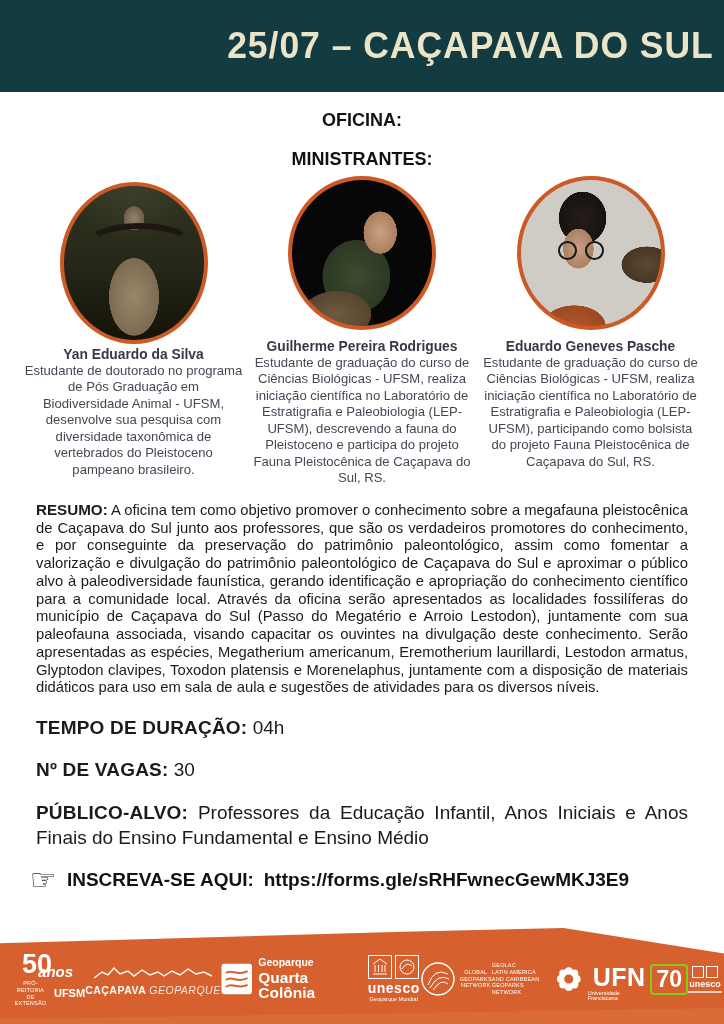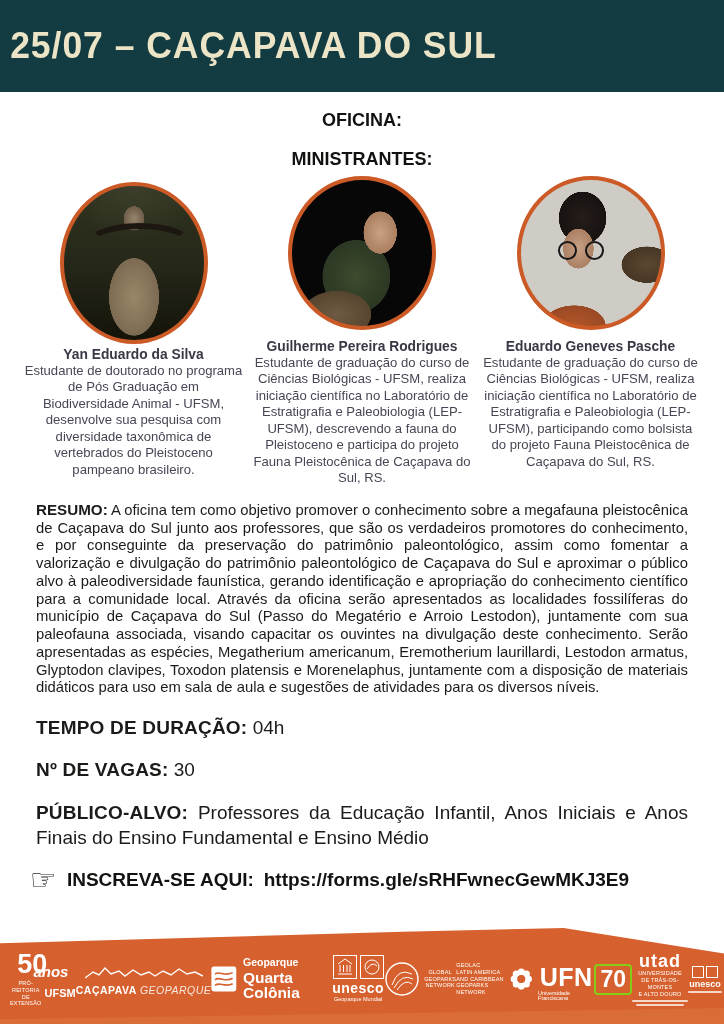--- a/index.html
+++ b/index.html
@@ -1,21 +1,21 @@
 <!DOCTYPE html>
 <html><head>
 <meta charset="utf-8">
 <style>
   html,body { margin:0; padding:0; background:#ffffff; }
   .page {
     position:relative; width:724px; height:1024px; background:#ffffff;
     font-family:"Liberation Sans", sans-serif; overflow:hidden; color:#181816;
   }
   
-  .banner { height:92px; background:#123c41; display:flex; align-items:center; justify-content:flex-start; }
+  .banner { height:92px; background:#123c41; display:flex; align-items:center; justify-content:flex-end; }
   .banner h1 { margin:0; color:#ece4c6; font-size:37px; font-weight:bold; letter-spacing:1px; transform:scaleX(0.96); white-space:nowrap; }
   
   .section-label { text-align:center; font-weight:bold; font-size:18px; margin:18px 0 0; color:#121210; }
   .workshop-title { text-align:center; font-weight:bold; font-size:21.5px; line-height:1.22; margin:13px auto 0; max-width:648px; color:#121210; }
   
   .presenters { display:flex; justify-content:space-between; padding:0 24px; margin-top:6px; }
   .presenter { width:219px; display:flex; flex-direction:column; align-items:center; }
   .photo { width:140px; height:146px; border-radius:50%; border:4px solid #cb5a26; position:relative; overflow:hidden; }
   .presenter.mid .photo { height:154px; margin-top:6px; }
   .pname { font-weight:bold; font-size:13.8px; color:#3c3745; margin-top:9px; text-align:center; }
@@ -253,26 +253,20 @@
         <div class="col">
           <span class="acr">UFN</span>
           <span class="sub">Universidade Franciscana</span>
         </div>
       </div>
 
       <div class="logo seventy">
         <span class="num">70</span>
       </div>
 
-      <div class="logo utad">
-        <span class="acr">utad</span>
-        <span class="tiny"><span>UNIVERSIDADE</span><br><span>DE TRÁS-OS-MONTES</span><br><span>E ALTO DOURO</span></span>
-        <div class="bar" style="width:56px"></div>
-        <div class="bar" style="width:48px"></div>
-      </div>
 
       <div class="logo unesco-small">
         <div class="boxes">
           <span class="sq"></span>
           <span class="sq"></span>
         </div>
         <span class="word">unesco</span>
         <div class="bar" style="width:34px"></div>
       </div>
 

